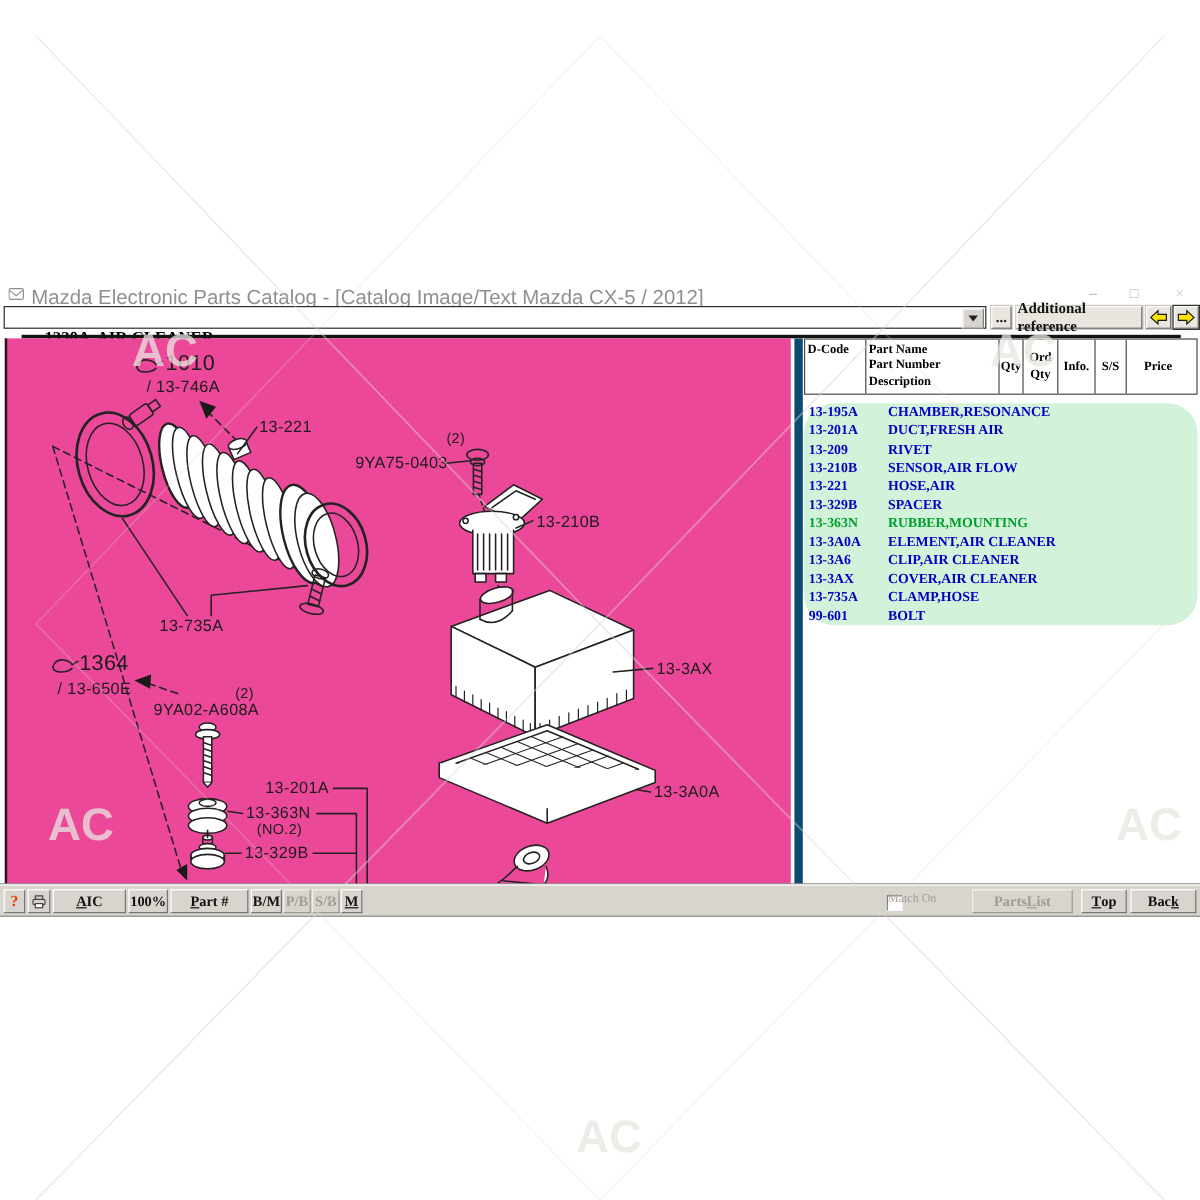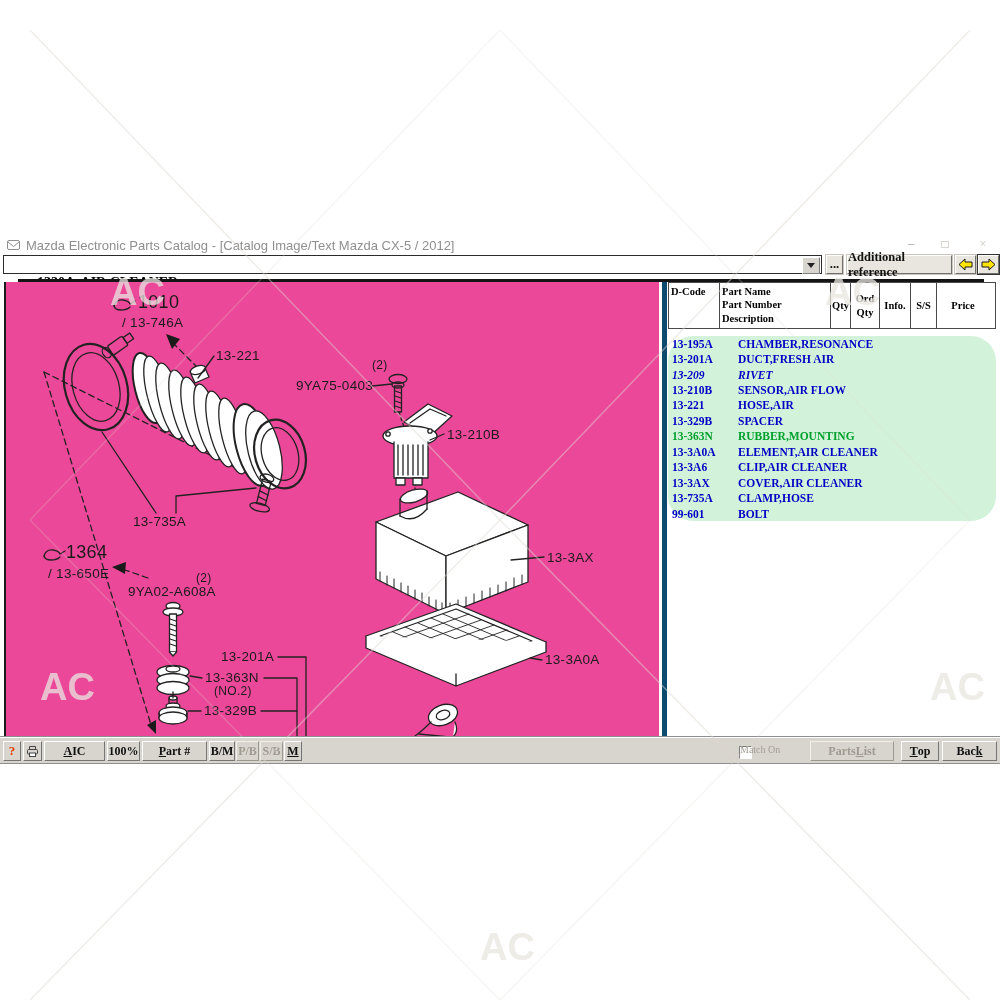--- a/index.html
+++ b/index.html
@@ -9,21 +9,21 @@
 
   
   .wm{position:absolute;inset:0;z-index:9;pointer-events:none;}
 
   
   .window{position:absolute;left:0;top:235px;width:1000px;height:528px;background:#fff;
           box-shadow:0 1px 0 #c3bfb7;z-index:1;}
 
   .titlebar{position:absolute;left:0;top:0;width:100%;height:20px;}
   .appicon{position:absolute;left:7px;top:4px;width:13px;height:12px;}
-  .titletext{position:absolute;left:26px;top:3px;font-size:13px;color:#8f8f8f;white-space:pre;}
+  .titletext{position:absolute;left:26px;top:3px;font-size:17px;color:#8f8f8f;white-space:pre;}
   .winbtn{position:absolute;top:1px;width:22px;height:17px;text-align:center;color:#b6b1aa;
           font-size:12px;line-height:17px;}
   .winbtn.min{right:78px;} .winbtn.res{right:44px;} .winbtn.cls{right:6px;opacity:.55;}
 
   .comborow{position:absolute;left:0;top:20px;width:1000px;height:21px;}
   .combobox{position:absolute;left:3px;top:0;width:819px;height:19px;border:1px solid #2b2b2b;
             background:#fff;font-family:"Liberation Serif",serif;font-weight:bold;font-size:14px;
             line-height:18px;padding-left:5px;white-space:pre;box-sizing:border-box;}
   .combo-btn{position:absolute;right:1px;top:1px;width:16px;height:15px;background:#d8d5ce;
              border:1px solid;border-color:#fff #7d7d7d #7d7d7d #fff;display:flex;
@@ -43,21 +43,21 @@
   
   .diagram-panel{position:absolute;left:4px;top:47px;width:655px;height:455px;background:#ec4899;
                  border-left:2px solid #1c1c1c;box-sizing:border-box;}
   .plabel{position:absolute;font-size:13.5px;color:#1b1b1b;white-space:nowrap;
           letter-spacing:.3px;}
   .plabel.big{font-size:18px;}
   .plabel.sm{font-size:12px;}
 
   
   .table-panel{position:absolute;left:662px;top:47px;width:338px;height:455px;background:#fff;
-               border-left:5px solid #0c4a6e;box-sizing:border-box;}
+               border-left:7px solid #0c4a6e;box-sizing:border-box;}
   .thdr{position:absolute;left:1px;top:0;width:328px;display:grid;
         grid-template-columns:51px 111px 20px 29px 31px 26px 52px;border:1px solid #4a4a4a;
         background:#fff;box-sizing:border-box;}
   .hc{border-right:1px solid #4a4a4a;font-family:"Liberation Serif",serif;font-weight:bold;
       font-size:10.5px;line-height:1.28;padding:2px 2px;height:41px;box-sizing:content-box;
       white-space:pre-line;display:flex;align-items:center;justify-content:center;text-align:center;}
   .hc.top{align-items:flex-start;justify-content:flex-start;text-align:left;}
   .hc:last-child{border-right:none;}
   .tbody{position:absolute;left:1px;top:54px;width:328px;border-radius:25px;}
   .trow{height:15.45px;display:flex;align-items:center;font-family:"Liberation Serif",serif;
@@ -304,21 +304,21 @@
       </div>
       <div class="tbody" style="background: rgb(210, 243, 218);">
           <div class="trow" style="color: rgb(0, 0, 196);">
             <span class="tcode">13-195A</span>
             <span class="tdesc">CHAMBER,RESONANCE</span>
           </div>
           <div class="trow" style="color: rgb(0, 0, 196);">
             <span class="tcode">13-201A</span>
             <span class="tdesc">DUCT,FRESH AIR</span>
           </div>
-          <div class="trow" style="color: rgb(0, 0, 196); font-style: italic;">
+          <div class="trow" style="color: rgb(0, 0, 196);">
             <span class="tcode">13-209</span>
             <span class="tdesc">RIVET</span>
           </div>
           <div class="trow" style="color: rgb(0, 0, 196);">
             <span class="tcode">13-210B</span>
             <span class="tdesc">SENSOR,AIR FLOW</span>
           </div>
           <div class="trow" style="color: rgb(0, 0, 196);">
             <span class="tcode">13-221</span>
             <span class="tdesc">HOSE,AIR</span>

